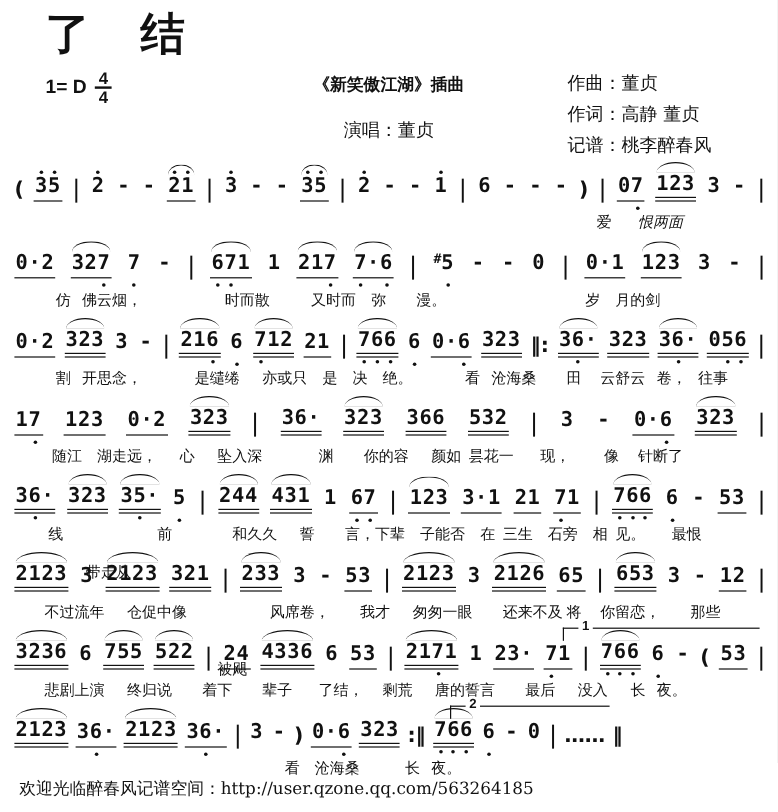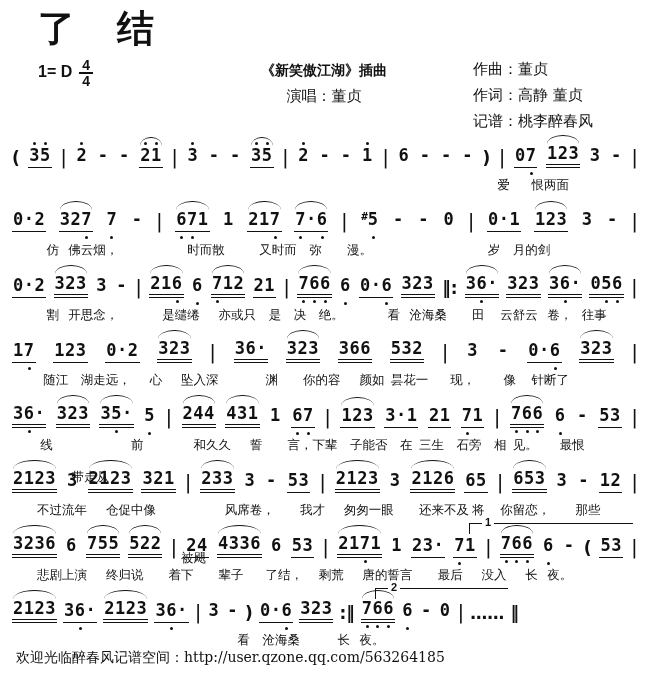--- a/index.html
+++ b/index.html
@@ -16,21 +16,21 @@
   }
   .keytime{position:absolute;left:10px;top:58px;font-size:16px;font-weight:bold;white-space:nowrap;margin-left:28px;}
   .ts{display:inline-block;vertical-align:middle;margin-left:7px;text-align:center;line-height:1;font-size:14px;}
   .ts .tsv{display:block;padding:0 3px;font-weight:bold;}
   .ts .top{border-bottom:2px solid #111;}
   .subtitle{
     position:absolute;top:62px;left:0;width:100%;text-align:center;
     font-family:"DejaVu Serif","Liberation Serif",serif;font-size:14px;font-weight:bold;
   }
   .singer{
-    position:absolute;top:87px;left:0;width:100%;text-align:center;
+    position:absolute;top:99px;left:0;width:100%;text-align:center;
     font-family:"DejaVu Serif","Liberation Serif",serif;font-size:15px;
   }
   .credits{
     position:absolute;left:473px;top:56px;
     font-family:"DejaVu Serif","Liberation Serif",serif;font-size:15px;line-height:26px;white-space:nowrap;
   }
   
   .systems{position:absolute;left:12px;right:10px;top:132px;}
   .system{position:relative;height:65px;}
   .notes{
@@ -127,21 +127,21 @@
           <span class="sym">)</span>
           <span class="sym bar">|</span>
           <span class="note u1"><span class="ch">0</span><span class="ch db">7</span></span>
           <span class="note u2"><span class="ch">1</span><span class="ch">2</span><span class="ch">3</span><span class="slur"></span></span>
           <span class="note"><span class="ch">3</span></span>
           <span class="note"><span class="ch">-</span></span>
           <span class="sym bar">|</span>
         </div>
         <div class="lyrics">
           <span class="lyric" style="left: 77.5%;">爱</span>
-          <span class="lyric" style="left: 83%;">恨两面</span>
+          <span class="lyric" style="left: 83%; font-style: italic;">恨两面</span>
         </div>
       </div>
       <div class="system">
         <div class="notes">
           <span class="note u1"><span class="ch">0</span><span class="ch">·</span><span class="ch">2</span></span>
           <span class="note u1"><span class="ch">3</span><span class="ch">2</span><span class="ch db">7</span><span class="slur"></span></span>
           <span class="note"><span class="ch db">7</span></span>
           <span class="note"><span class="ch">-</span></span>
           <span class="sym bar">|</span>
           <span class="note u1"><span class="ch db">6</span><span class="ch db">7</span><span class="ch">1</span><span class="slur"></span></span>

